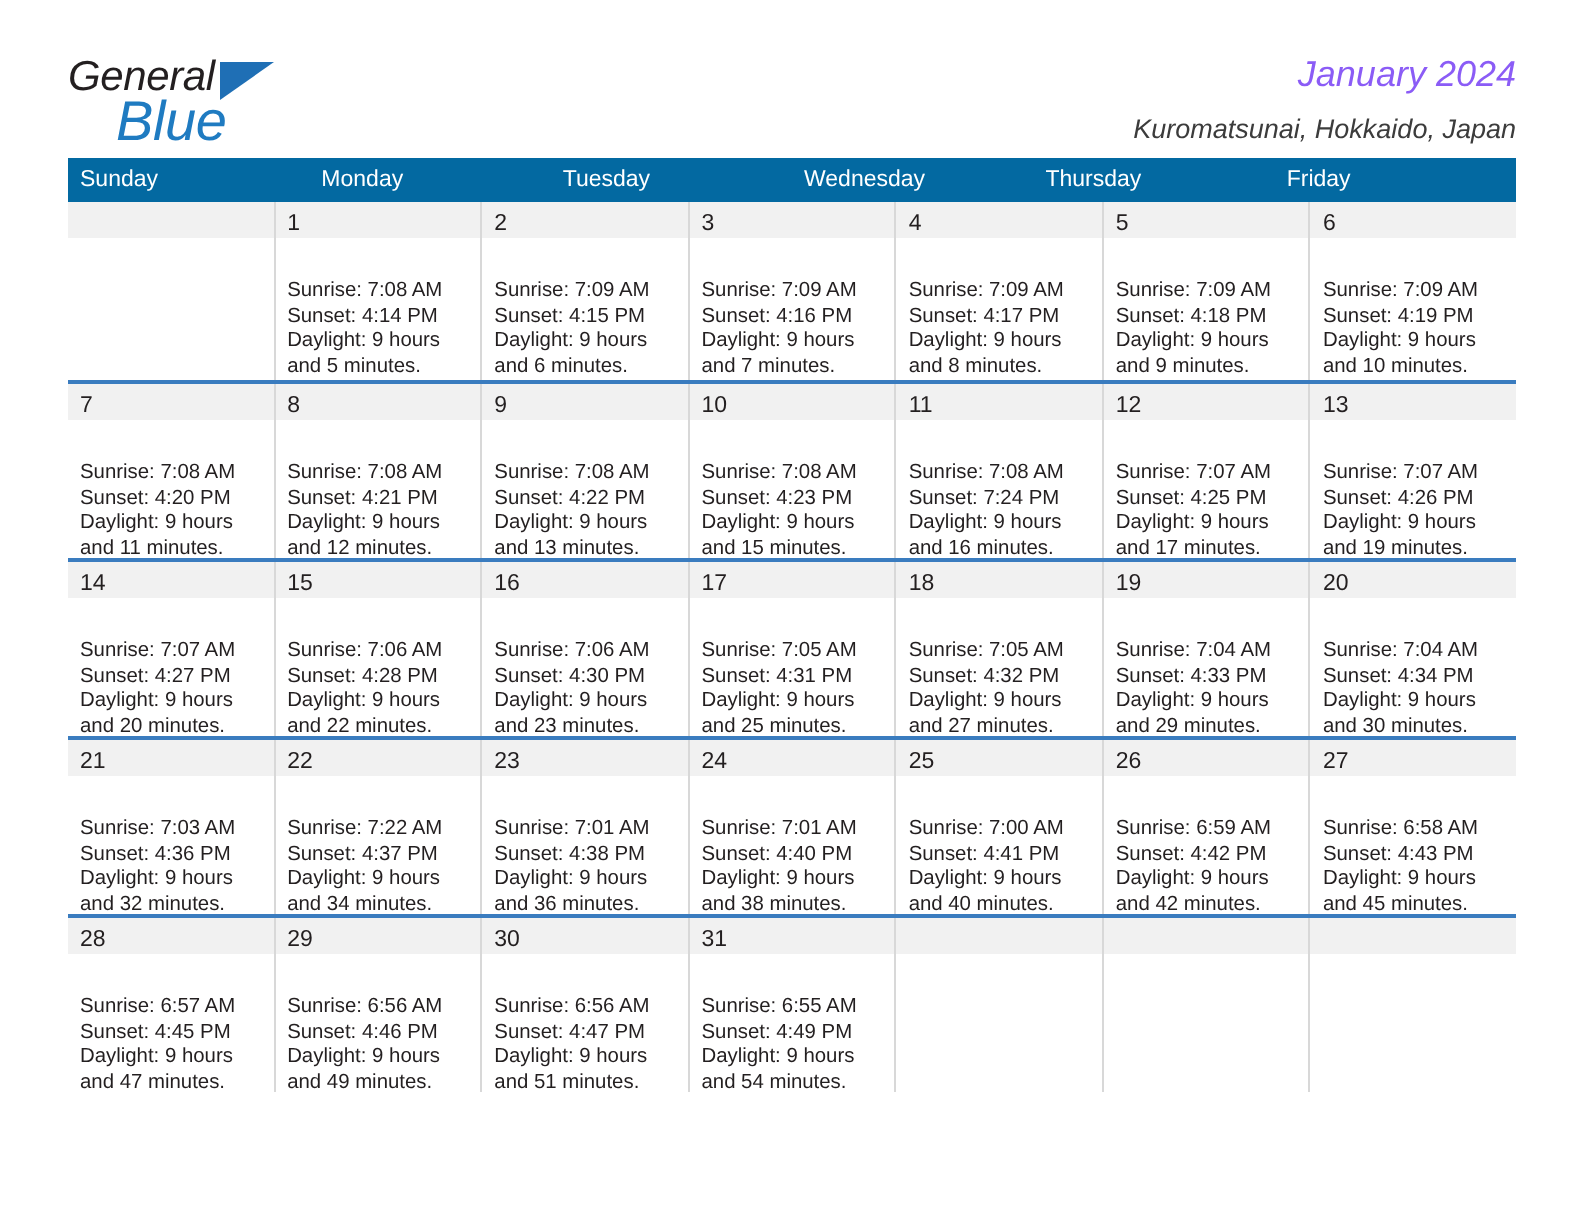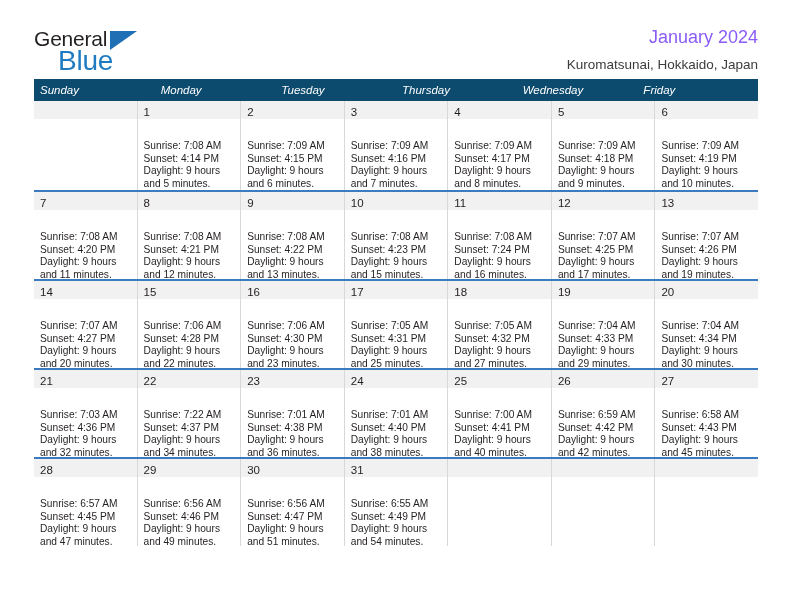--- a/index.html
+++ b/index.html
@@ -22,20 +22,21 @@
     padding: 0 34px;
   }
   
   .header {
     display: flex;
     align-items: flex-start;
     justify-content: space-between;
     padding-top: 28px;
     height: 72px;
     box-sizing: border-box;
+    font-style: italic;
   }
   .logo {
     position: relative;
     width: 120px;
     height: 50px;
     flex: 0 0 auto;
   }
   .logo-general {
     position: absolute;
     left: 0;
@@ -79,22 +80,21 @@
     margin-top: 9px;
     white-space: nowrap;
   }
   
   .calendar {
     margin-top: 7px;
     width: 724px;
   }
   .dow-row {
     display: flex;
-    background: #0c4a6e;
-    font-style: italic;
+    background: #0369a1;
   }
   .dow {
     flex: 1 1 0;
     color: #ffffff;
     font-size: 11.5px;
     padding: 5px 0 5px 6px;
     box-sizing: border-box;
     white-space: nowrap;
   }
   .week {
@@ -157,22 +157,22 @@
       <div class="title-sub">Kuromatsunai, Hokkaido, Japan</div>
     </div>
 
   </div>
 
   <div class="calendar">
     <div class="dow-row" id="dow-row">
         <div class="dow">Sunday</div>
         <div class="dow">Monday</div>
         <div class="dow">Tuesday</div>
+        <div class="dow">Wednesday</div>
         <div class="dow">Thursday</div>
-        <div class="dow">Wednesday</div>
         <div class="dow">Friday</div>
       </div>
     <div id="weeks">
         <div class="week">
           <div class="cell empty">
             <div class="daynum-band"><span class="daynum"></span></div>
           </div>
           <div class="cell">
             <div class="daynum-band"><span class="daynum">1</span></div>
             <div class="details">

